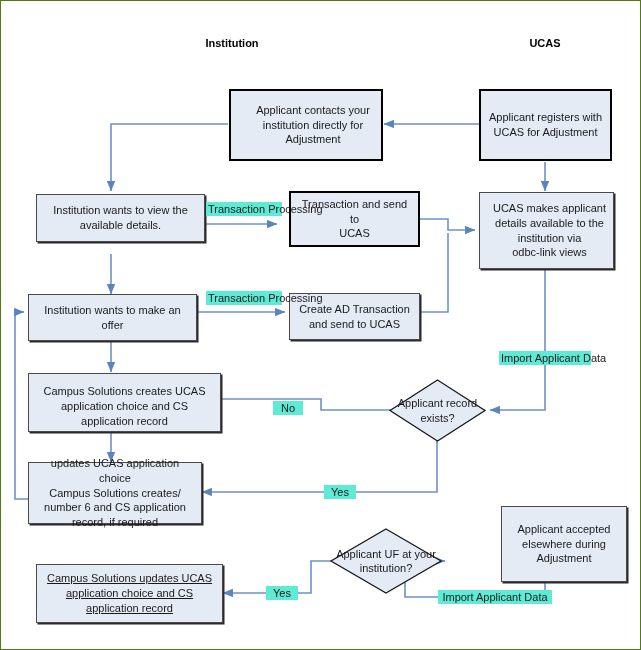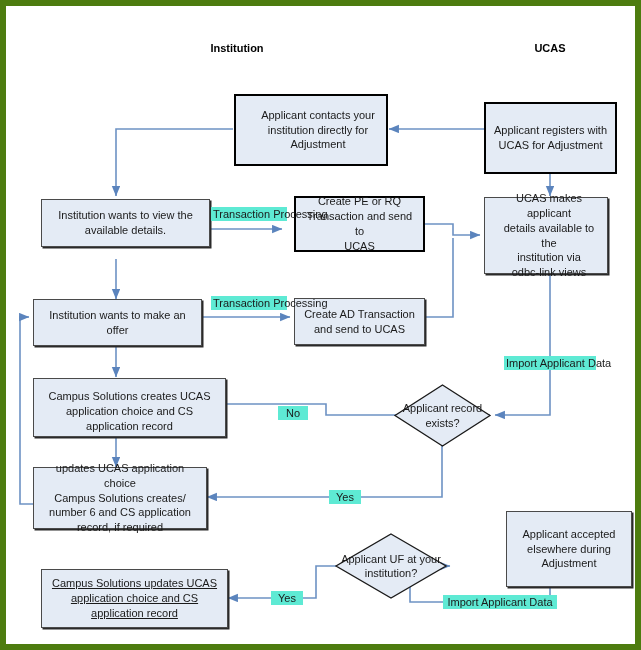--- a/index.html
+++ b/index.html
@@ -8,21 +8,21 @@
     background: #ffffff;
   }
   body {
     font-family: "Liberation Sans", sans-serif;
   }
   #canvas {
     position: relative;
     width: 641px;
     height: 650px;
     background: #ffffff;
-    border: 6px solid #4d7c0f;
+    border: 1px solid #4d7c0f;
     box-sizing: border-box;
     overflow: hidden;
   }
   .col-header {
     position: absolute;
     font-size: 11px;
     font-weight: bold;
     color: #000000;
     text-align: center;
     white-space: nowrap;
@@ -136,43 +136,42 @@
   <div class="col-header" style="left:489px; top:36px; width:110px;">UCAS</div>
 
   <div class="node dark" style="left:228px; top:88px; width:154px; height:72px;padding-left:20px;">
     <div>
       <span>Applicant contacts your</span>
       <span>institution directly for</span>
       <span>Adjustment</span>
     </div>
   </div>
 
-  <div class="node dark" style="left:478px; top:88px; width:133px; height:72px;margin-top:8px;">
+  <div class="node dark" style="left:478px; top:88px; width:133px; height:72px;">
     <div>
       <span>Applicant registers with</span>
       <span>UCAS for Adjustment</span>
     </div>
   </div>
 
   <div class="node" style="left:27px; top:193px; width:169px; height:48px;margin-left:8px;">
     <div>
       <span>Institution wants to view the</span>
       <span>available details.</span>
     </div>
   </div>
 
   <div class="node dark" style="left:288px; top:190px; width:131px; height:56px;">
     <div>
-      <span>Create PE  or RQ</span>
       <span>Transaction and send to</span>
       <span>UCAS</span>
     </div>
   </div>
 
-  <div class="node" style="left:478px; top:191px; width:124px; height:77px;padding-left:12px;">
+  <div class="node" style="left:478px; top:191px; width:135px; height:77px;padding-left:12px;">
     <div>
       <span>UCAS makes applicant</span>
       <span>details available to the</span>
       <span>institution via</span>
       <span>odbc-link views</span>
     </div>
   </div>
 
   <div class="node" style="left:27px; top:293px; width:169px; height:47px;">
     <div>

